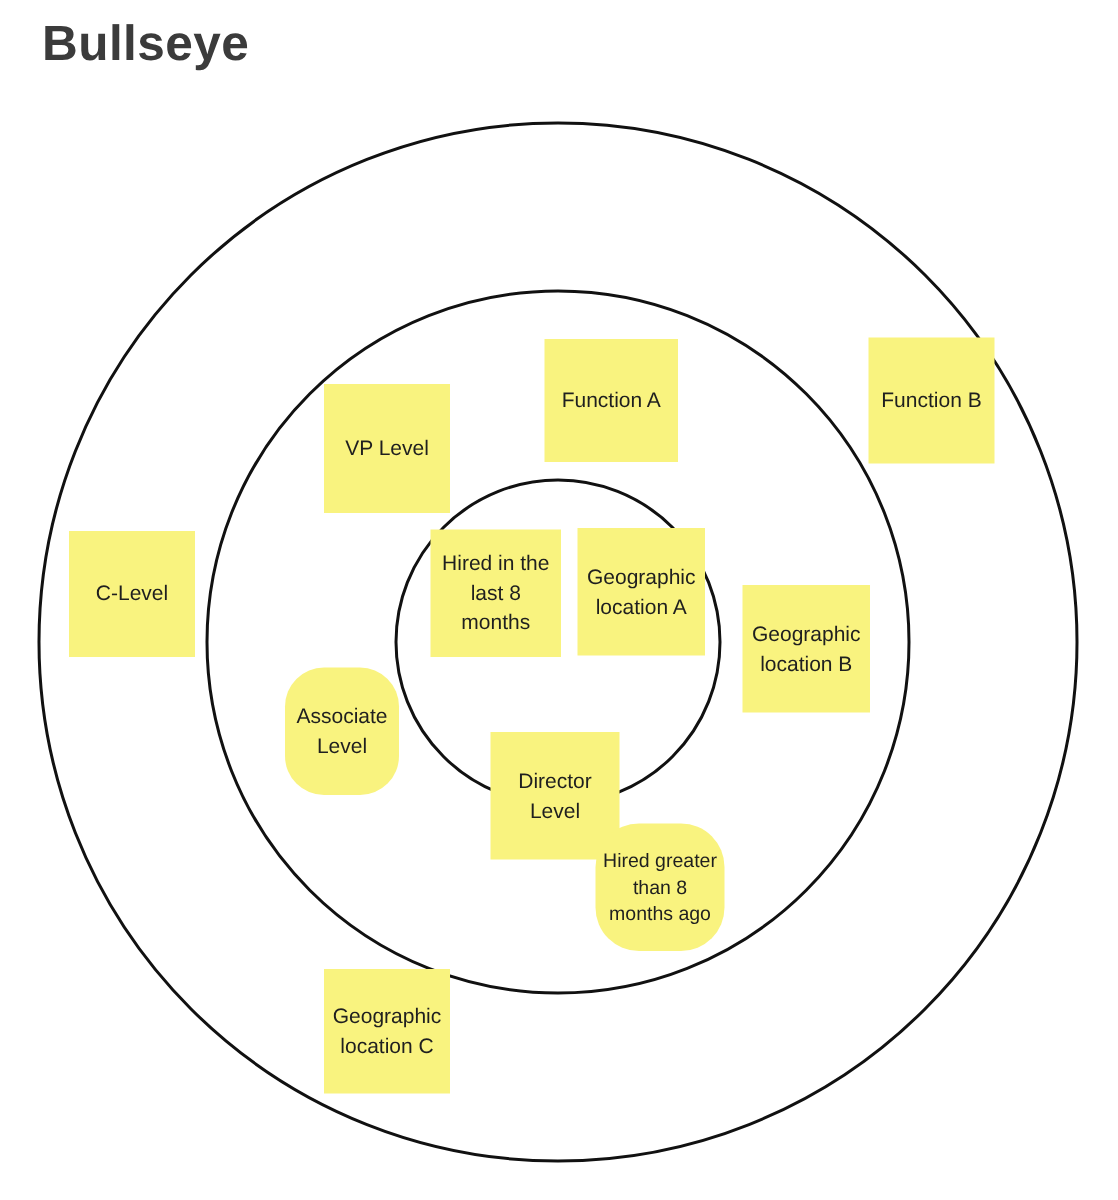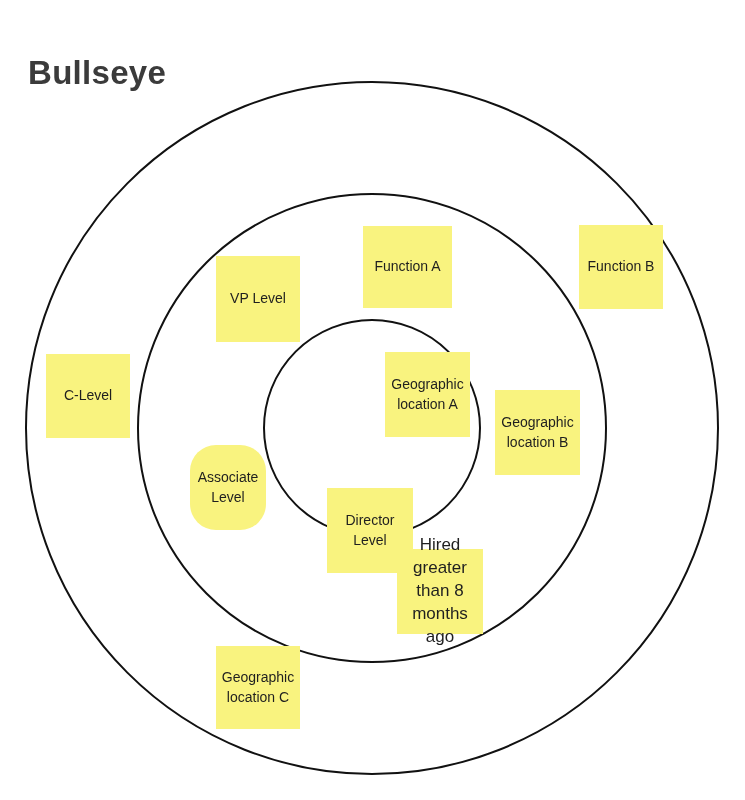--- a/index.html
+++ b/index.html
@@ -16,21 +16,20 @@
     overflow: hidden;
   }
   .page-title {
     position: absolute;
     left: 28px;
     top: 10px;
     font-size: 33px;
     font-weight: 700;
     color: #3b3b3b;
     letter-spacing: 0.3px;
-    margin-top: 44px;
   }
   .rings-svg {
     position: absolute;
     left: 0;
     top: 0;
   }
   .rings-svg circle {
     fill: none;
     stroke: #111111;
     stroke-width: 2;
@@ -43,22 +42,23 @@
     align-items: center;
     justify-content: center;
     text-align: center;
     font-size: 14px;
     line-height: 1.42;
     white-space: pre-line;
     box-sizing: border-box;
     padding: 2px;
   }
   .note.small {
-    font-size: 17px;
+    font-size: 13px;
     line-height: 1.35;
+    border-radius: 29px;
   }
 </style>
 </head>
 <body>
 
 <div class="canvas">
 
   <div class="page-title">Bullseye</div>
 
   <svg class="rings-svg" width="745" height="800" viewBox="0 0 745 800">
@@ -68,20 +68,23 @@
   </svg>
 
   <div class="note" style="left:363px; top:226px; width:89px; height:82px;">Function A</div>
 
   <div class="note" style="left:579px; top:225px; width:84px; height:84px;">Function B</div>
 
   <div class="note" style="left:46px; top:354px; width:84px; height:84px;">C-Level</div>
 
   <div class="note" style="left:216px; top:256px; width:84px; height:86px;">VP Level</div>
 
+  <div class="note" style="left:287px; top:353px; width:87px; height:85px;">Hired in the
+last 8
+months</div>
 
   <div class="note" style="left:385px; top:352px; width:85px; height:85px;">Geographic
 location A</div>
 
   <div class="note" style="left:495px; top:390px; width:85px; height:85px;">Geographic
 location B</div>
 
   <div class="note" style="left:327px; top:452px; width:86px; height:85px;margin-top:36px;">Director
 Level</div>
 

